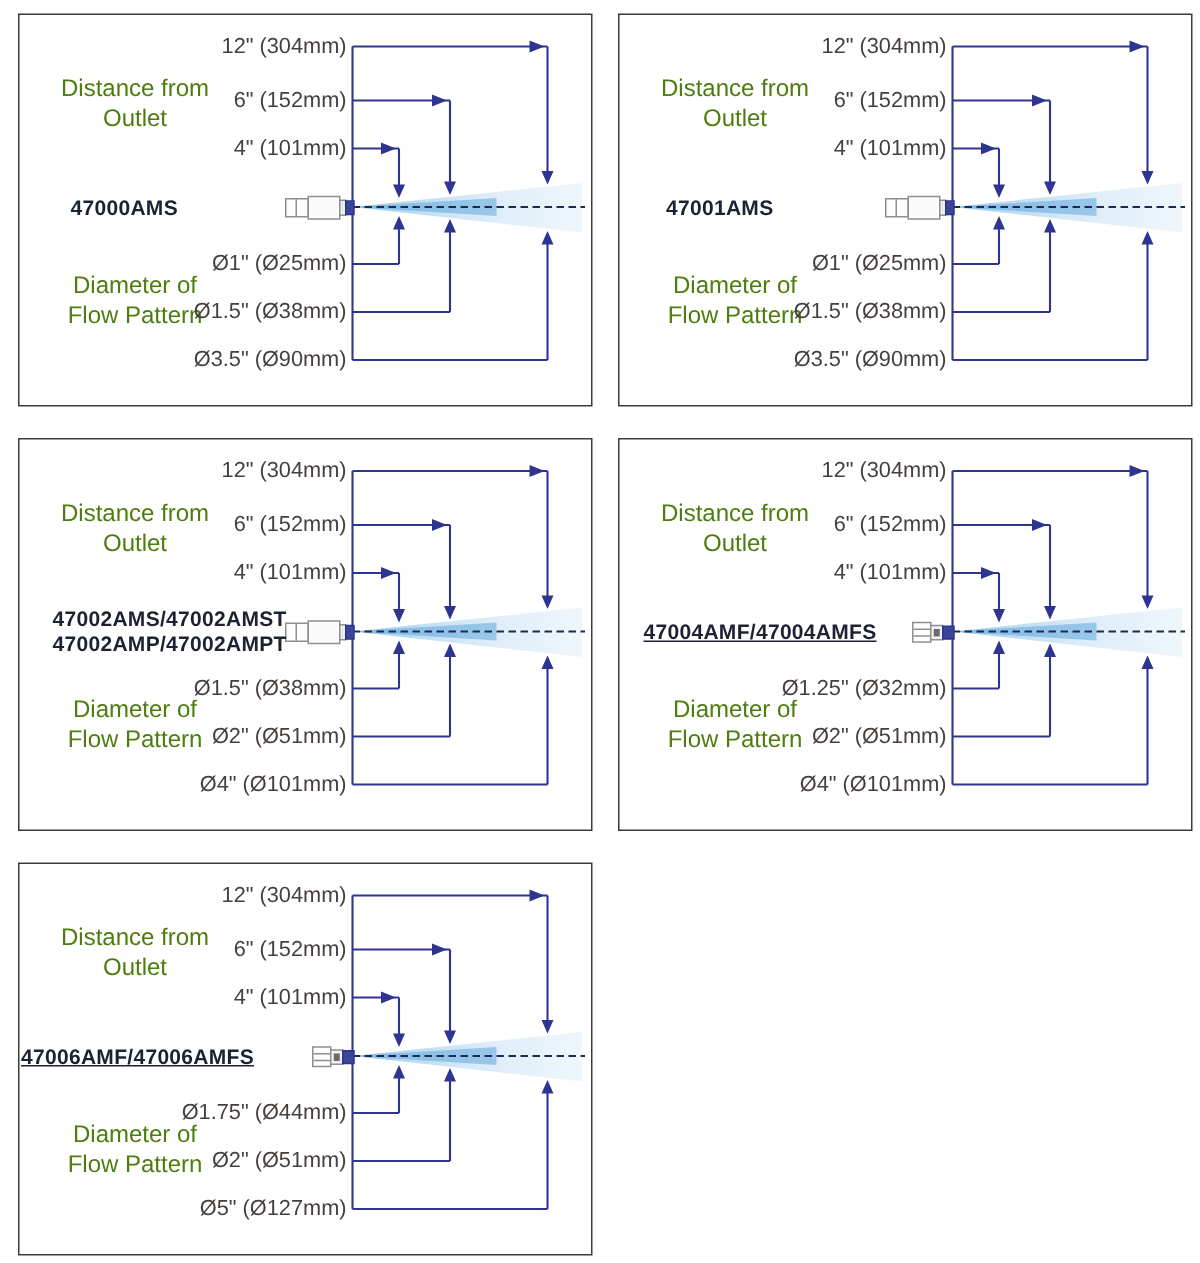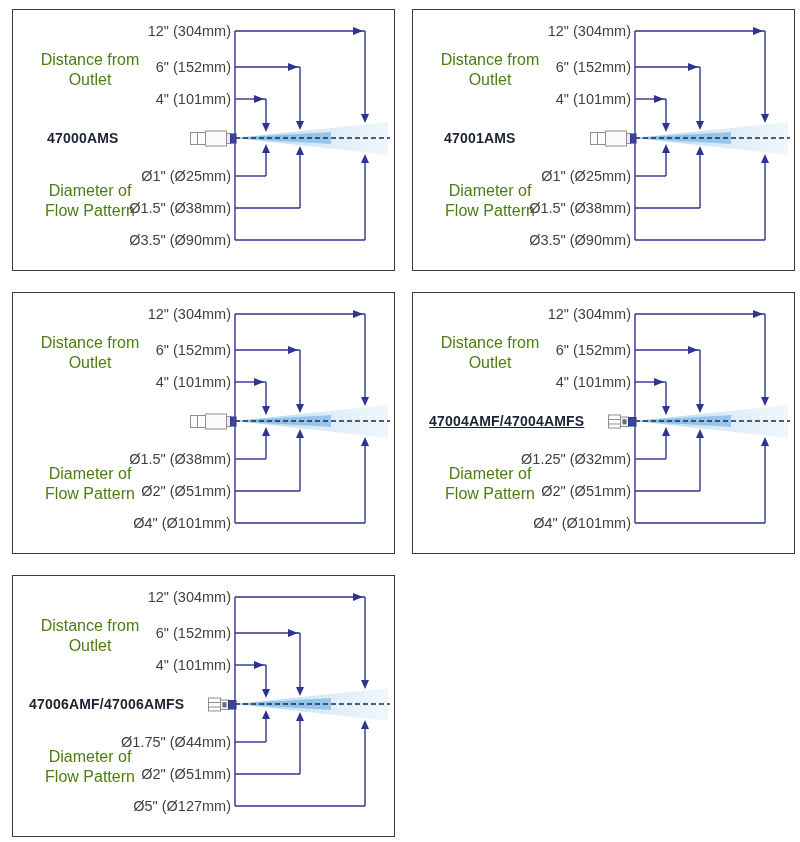--- a/index.html
+++ b/index.html
@@ -192,20 +192,24 @@
         <line x1="184.5" y1="122.5" x2="184.5" y2="134.5" stroke="#8f8f8f" stroke-width="1"></line>
         <rect x="192.5" y="121" width="21" height="15" fill="#fbfbfb" stroke="#8f8f8f" stroke-width="1"></rect>
         <rect x="213.5" y="123.5" width="4" height="10" fill="#ececec" stroke="#8f8f8f" stroke-width="1"></rect>
         <rect x="217.5" y="124" width="5.5" height="9" fill="#3a4796" stroke="#2e3590" stroke-width="1"></rect>
       </g>
     </svg>
     <div class="caption distance">
       <div>Distance from</div>
       <div>Outlet</div>
     </div>
+    <div class="model" style="left: 22px; top: 111px;">
+      <div>47002AMS/47002AMST</div>
+      <div>47002AMP/47002AMPT</div>
+    </div>
     <div class="caption diameter">
       <div>Diameter of</div>
       <div>Flow Pattern</div>
     </div>
   <div class="meas" style="top: 12px;">12" (304mm)</div>
     <div class="meas" style="top: 48px;">6" (152mm)</div>
     <div class="meas" style="top: 80px;">4" (101mm)</div>
     <div class="meas" style="top: 157px;">Ø1.5" (Ø38mm)</div>
     <div class="meas" style="top: 189px;">Ø2" (Ø51mm)</div>
     <div class="meas" style="top: 221px;">Ø4" (Ø101mm)</div>
@@ -313,21 +317,21 @@
         <line x1="196" y1="131" x2="207" y2="131" stroke="#8f8f8f" stroke-width="1"></line>
         <rect x="207.5" y="124" width="8" height="9.5" fill="#f2f2f2" stroke="#8f8f8f" stroke-width="1"></rect>
         <rect x="209.5" y="126.3" width="4" height="5" fill="#6a6a6a"></rect>
         <rect x="215.5" y="124.5" width="7.5" height="8.5" fill="#3a4796" stroke="#2e3590" stroke-width="1"></rect>
       </g>
     </svg>
     <div class="caption distance">
       <div>Distance from</div>
       <div>Outlet</div>
     </div>
-    <div class="model" style="left: 16px; top: 120px;">
+    <div class="model" style="left: 1px; top: 120px; text-decoration: underline;">
       <div>47006AMF/47006AMFS</div>
     </div>
     <div class="caption diameter">
       <div>Diameter of</div>
       <div>Flow Pattern</div>
     </div>
   <div class="meas" style="top: 12px;">12" (304mm)</div>
     <div class="meas" style="top: 48px;">6" (152mm)</div>
     <div class="meas" style="top: 80px;">4" (101mm)</div>
     <div class="meas" style="top: 157px;">Ø1.75" (Ø44mm)</div>

